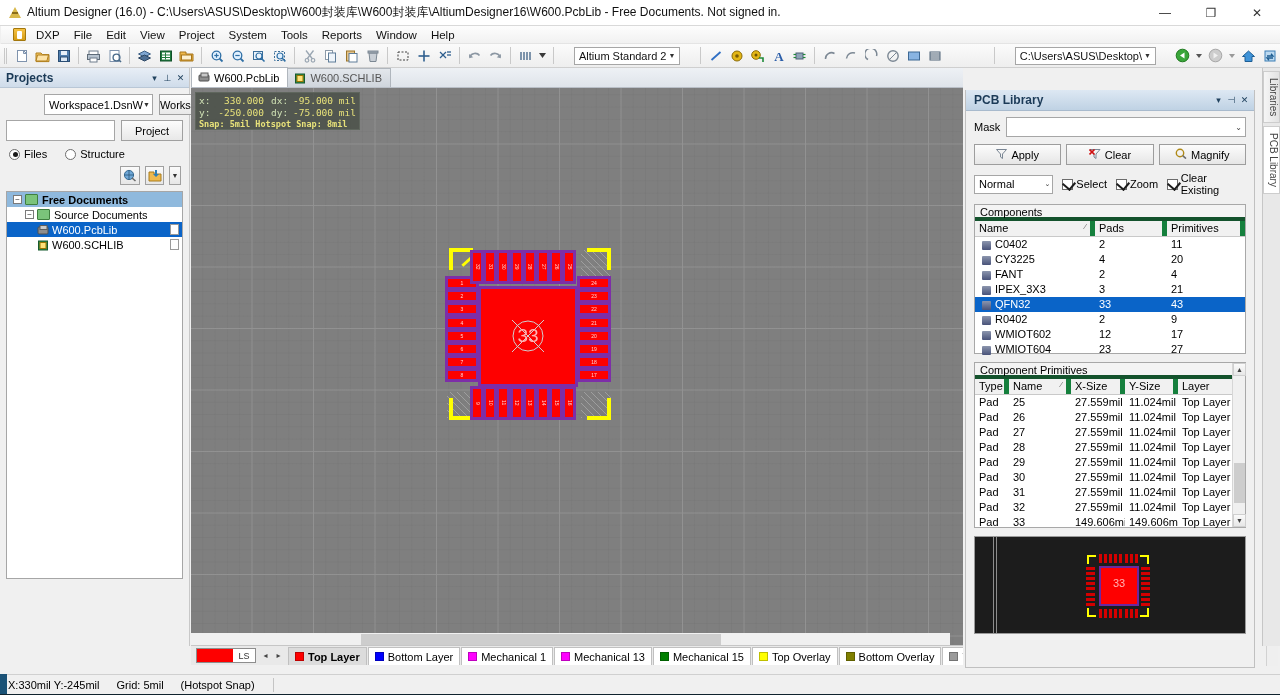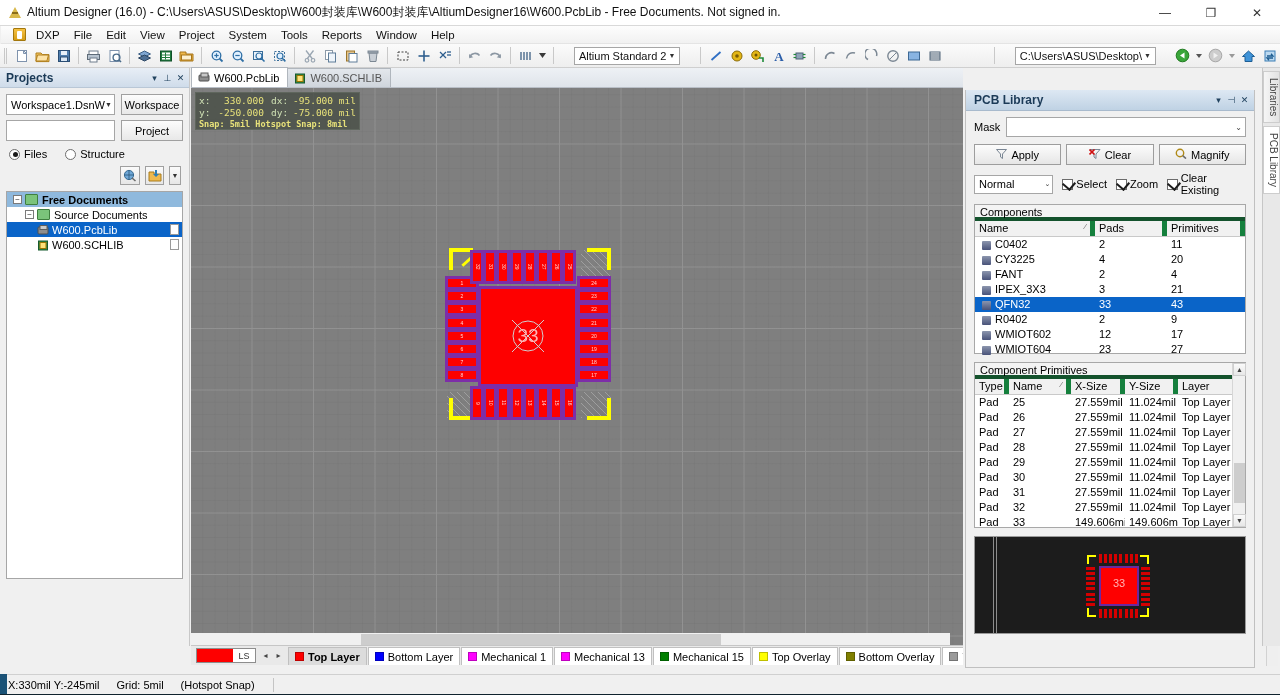--- a/index.html
+++ b/index.html
@@ -73,21 +73,21 @@
   .panel-head {
     height:20px; background:linear-gradient(#e8eef6,#cfdcea);
     display:flex; align-items:center; padding:0 2px 0 6px;
     border-bottom:1px solid #b9c7d6;
   }
   .panel-title { font-weight:bold; font-size:12px; color:#1b3a57; flex:1; }
   .panel-ctl { width:13px;height:14px; text-align:center; font-size:9px; color:#22435f; line-height:14px;}
   .pp-body { padding:6px; }
   .pp-row { display:flex; gap:6px; margin-bottom:5px; }
   .pp-combo { flex:1; height:21px; background:#fff; border:1px solid #a6a6a6;
-              display:flex;align-items:center;padding:0 2px 0 4px; font-size:11px;}
+              display:flex;align-items:center;padding:0 2px 0 4px; font-size:11px;margin-left:38px;}
   .pp-combo .cval{flex:1;overflow:hidden;white-space:nowrap;}
   .pp-btn { width:62px;height:21px; background:linear-gradient(#fcfcfc,#e8e8e8);
             border:1px solid #a0a0a0; font-size:11px; display:flex;align-items:center;justify-content:center;}
   .pp-blank { flex:1;height:21px;background:#fff;border:1px solid #a6a6a6;}
   .radios { display:flex; align-items:center; gap:18px; margin:7px 0 6px 3px; font-size:11px;}
   .radio { display:flex; align-items:center; gap:4px; }
   .rdot { width:11px;height:11px;border:1px solid #6e6e6e;border-radius:50%;background:#fff;position:relative;}
   .rdot.on:after{content:"";position:absolute;left:2.5px;top:2.5px;width:5px;height:5px;border-radius:50%;background:#1a1a1a;}
   .iconrow { display:flex; justify-content:flex-end; gap:5px; margin:5px 2px 6px 0;}
   .ibtn { width:20px;height:19px;background:linear-gradient(#fbfbfb,#e6e6e6);border:1px solid #a0a0a0;

